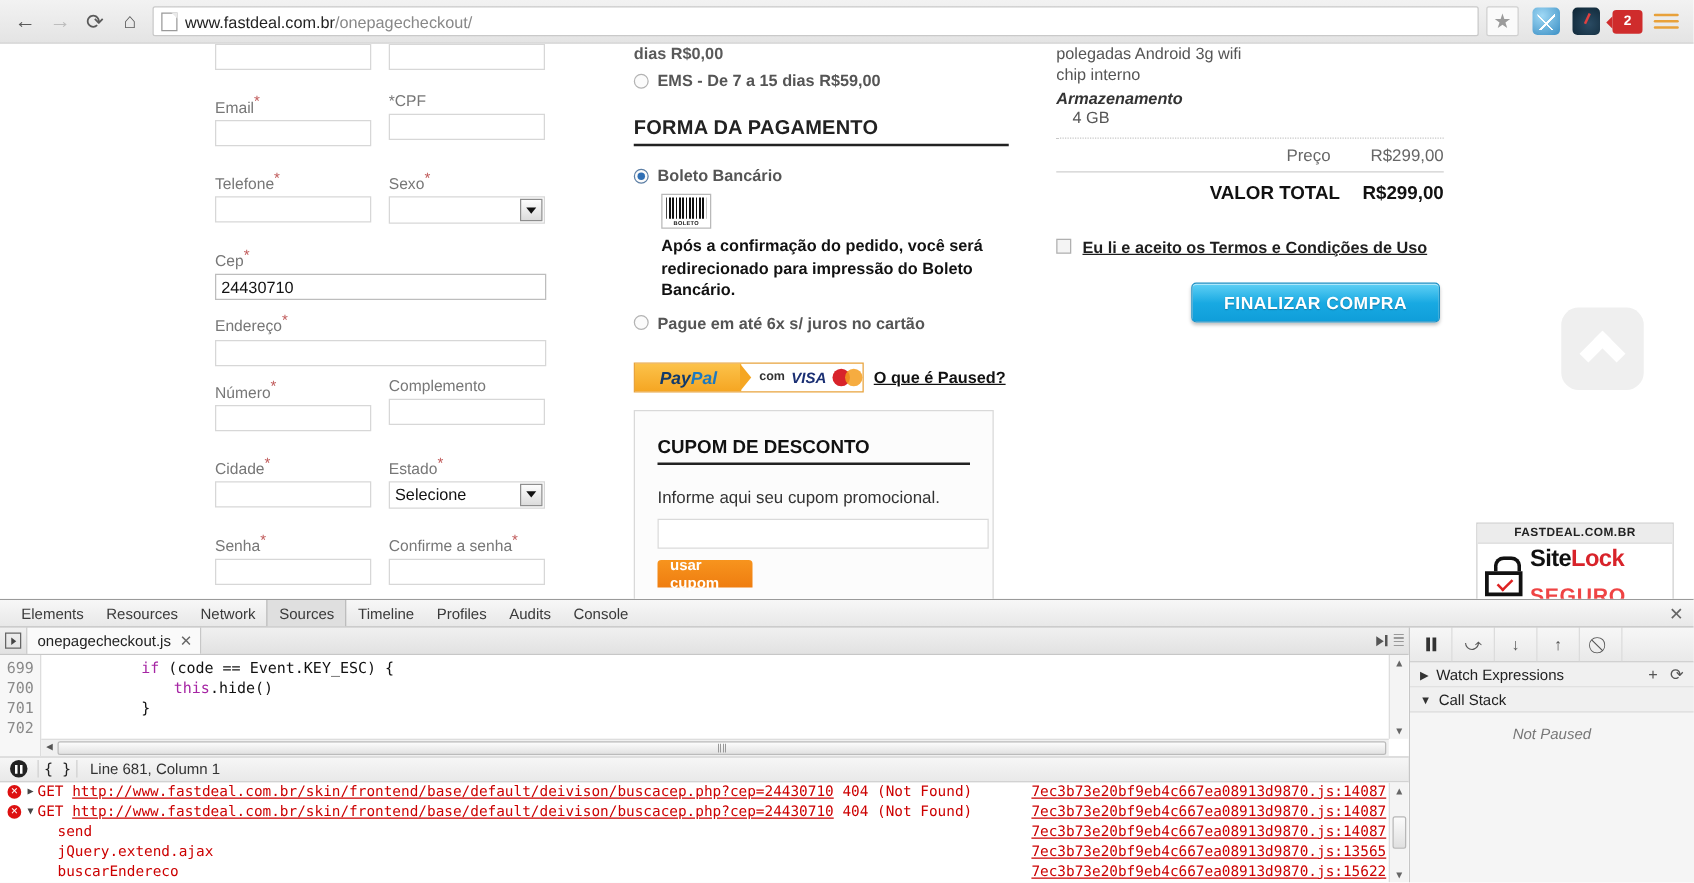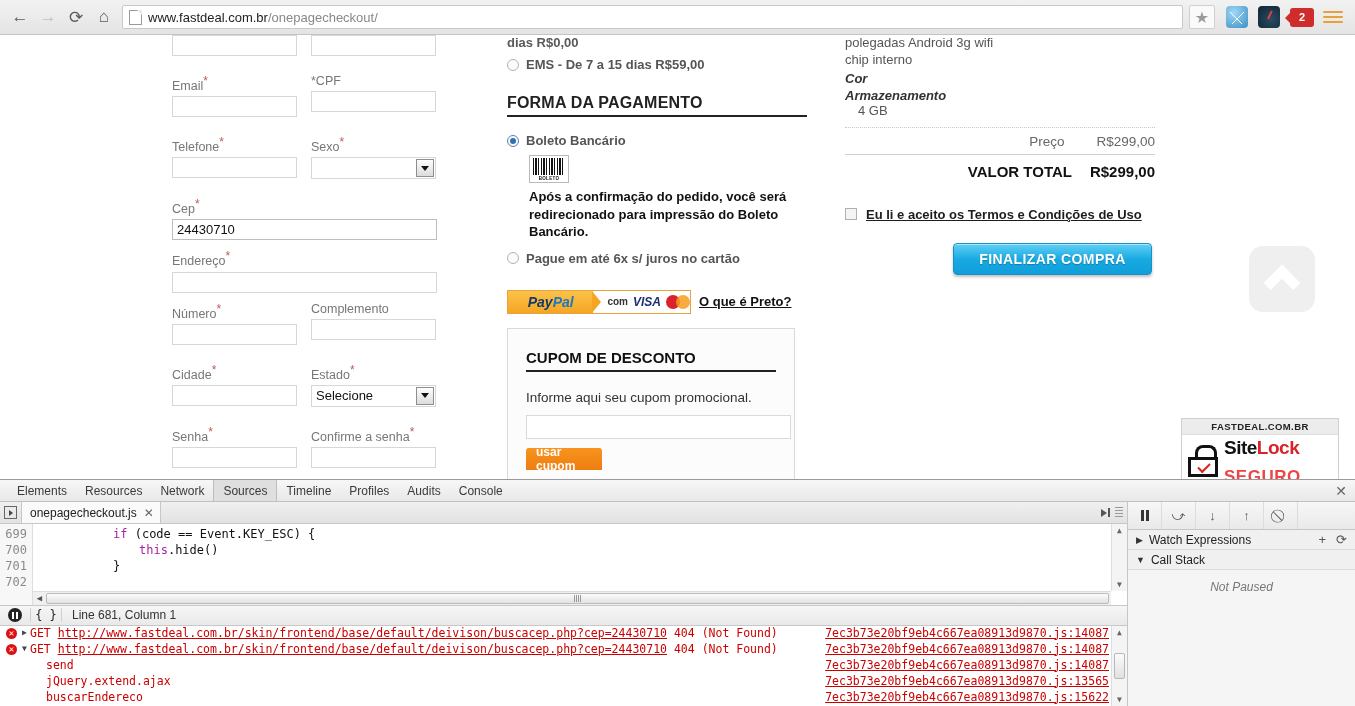--- a/index.html
+++ b/index.html
@@ -542,35 +542,34 @@
       <div id="paypal-badge">
         <div id="pp-left">
           <span class="pp-txt"><span class="pp-pay">Pay</span><span class="pp-pal">Pal</span></span>
         </div>
         <div id="pp-right">
           <span class="pp-com">com</span>
           <span class="pp-visa">VISA</span>
           <span class="pp-mc"></span>
         </div>
       </div>
-      <span class="pp-link">O que é Preto?</span>
+      <span class="pp-link">O que é Paused?</span>
     </div>
 
     <div id="coupon-box">
       <div id="coupon-head">CUPOM DE DESCONTO</div>
       <div id="coupon-desc">Informe aqui seu cupom promocional.</div>
       <input id="coupon-inp" value="" style="">
       <div id="coupon-btn">usar cupom</div>
     </div>
   </div>
 
   <div id="right-col">
     <div class="prod-line">polegadas Android 3g wifi</div>
     <div class="prod-line">chip interno</div>
-    <div class="attr-name">Cor</div>
     <div class="attr-name">Armazenamento</div>
     <div class="attr-val">4 GB</div>
     <div id="dotted-sep"></div>
     <div class="price-row">
       <span>Preço</span>
       <span>R$299,00</span>
     </div>
     <div id="solid-sep"></div>
     <div class="total-row">
       <span>VALOR TOTAL</span>

